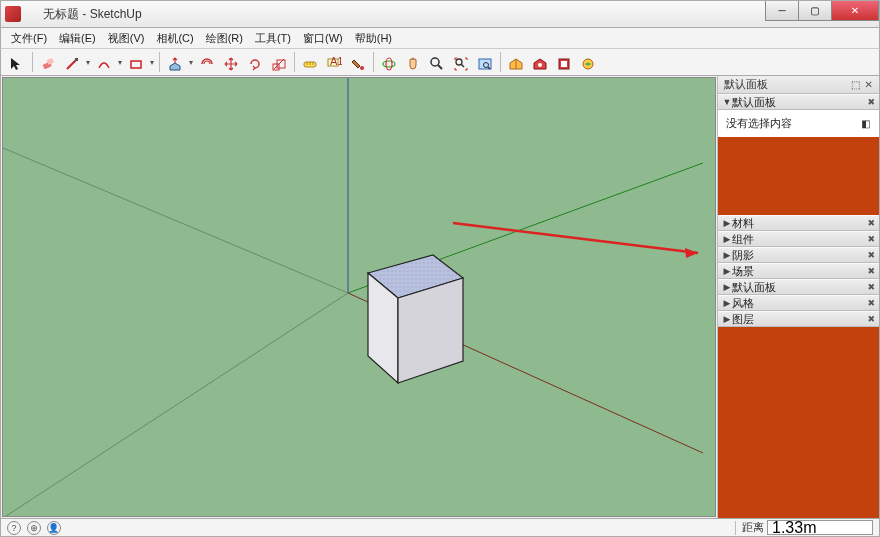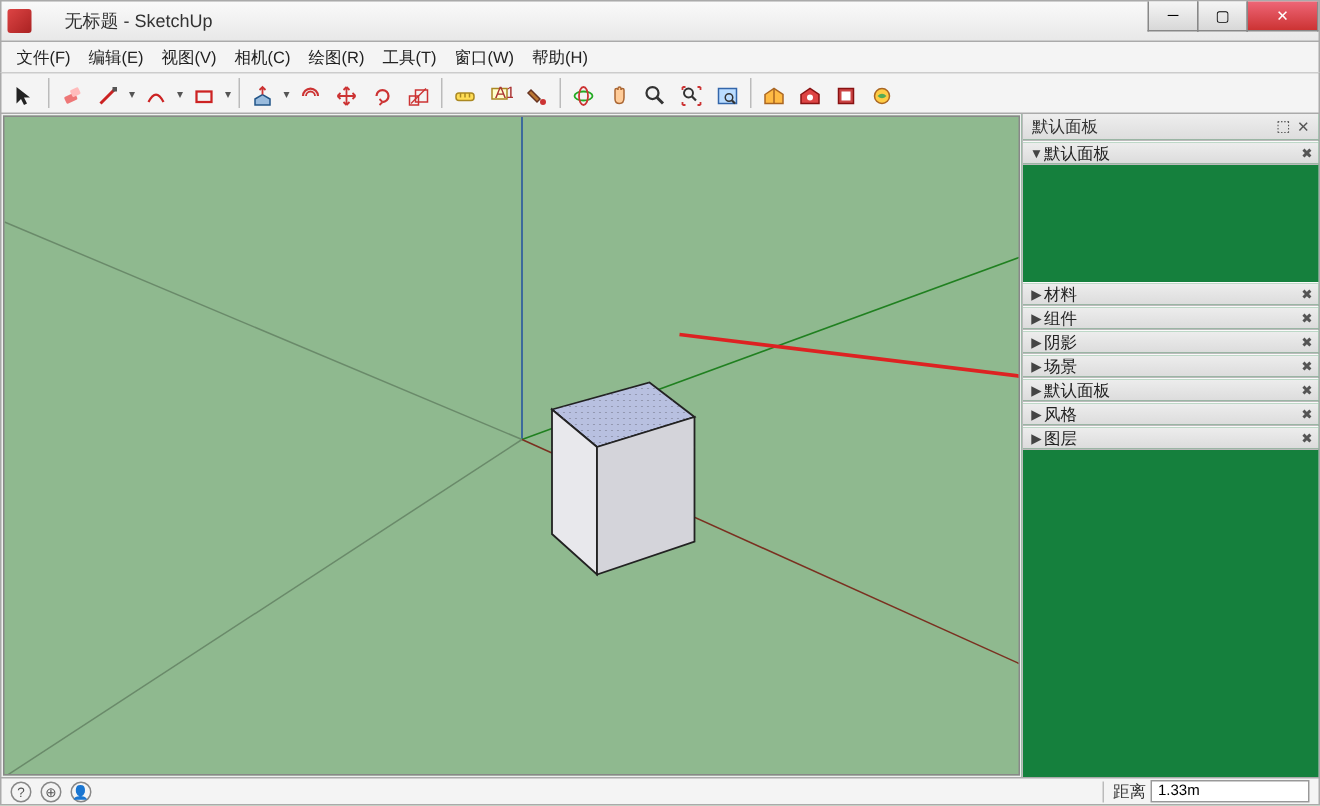--- a/index.html
+++ b/index.html
@@ -25,36 +25,36 @@
 .tool-dd { width: 8px; display:flex; align-items:center; justify-content:center; color:#555; font-size:8px; cursor:pointer; }
 
 
 .workspace { display: flex; height: 442px; border-left: 1px solid #aaa; border-right: 1px solid #aaa; }
 .viewport { flex: 1; background: #8fb98f; position: relative; overflow: hidden; border: 1px solid #888; margin: 1px; }
 .viewport svg { position: absolute; top: 0; left: 0; }
 .watermark { position: absolute; left: 260px; top: 230px; font-size: 48px; color: rgba(120,120,120,0.22); font-weight: bold; letter-spacing: 2px; }
 .watermark small { font-size: 20px; font-weight: normal; letter-spacing: 1px; }
 
 
-.tray { width: 198px; background: #15803d; border-left: 1px solid #bbb; }
+.tray { width: 162px; background: #c2410c; border-left: 1px solid #bbb; }
 .tray-header { height: 18px; background: linear-gradient(#eee,#ddd); border-bottom: 1px solid #bbb; padding: 2px 6px; display: flex; align-items: center; justify-content: space-between; font-size: 11px; color: #333; }
 .tray-section { height: 16px; background: linear-gradient(#ededed,#dcdcdc); border-top: 1px solid #fafafa; border-bottom: 1px solid #bbb; display: flex; align-items: center; padding: 0 4px; cursor: pointer; font-size: 11px; color: #222; }
 .tray-section .arrow { width: 10px; text-align: center; color: #444; font-size: 9px; }
 .tray-section .sect-x { margin-left: auto; color: #555; font-size: 9px; }
 .tray-content { background: #fff; padding: 6px 8px; font-size: 11px; color: #222; display: flex; align-items: center; justify-content: space-between; }
 .tray-gap { height: 78px; }
 .tray-x { font-size: 10px; color:#555; }
 .pin-icon { width:10px; height:10px; display:flex; align-items:center; justify-content:center; font-size:10px; color:#333;}
 
 
 .statusbar { height: 19px; background: #f4f4f4; border: 1px solid #aaa; display: flex; align-items: center; padding: 0 6px; font-size: 11px; color: #333; }
 .status-icon { width: 14px; height: 14px; border: 1px solid #888; border-radius: 50%; display: flex; align-items: center; justify-content: center; font-size: 9px; margin-right: 6px; cursor: pointer; color:#555; }
 .status-right { margin-left: auto; display: flex; align-items: center; }
 .status-sep { width: 1px; height: 14px; background: #bbb; margin: 0 6px; }
-.measure-input { width: 106px; height: 15px; border: 1px solid #999; background: #fff; padding: 0 4px; font-size: 10px; }
+.measure-input { width: 106px; height: 15px; border: 1px solid #999; background: #fff; padding: 0 4px; font-size: 16px; }
 
 
 .ic { width:16px; height:16px; }
 </style>
 </head>
 <body>
 
 <div class="titlebar">
   <div class="app-icon"></div>
   <div class="title-text">无标题 - SketchUp</div>
@@ -251,20 +251,24 @@
       <span>默认面板</span>
       <div style="display:flex; gap:4px;">
         <span class="pin-icon">⬚</span>
         <span class="tray-x">✕</span>
       </div>
     </div>
     <div class="tray-section">
       <span class="arrow">▼</span>
       <span>默认面板</span>
       <span class="sect-x">✖</span>
+    </div>
+    <div class="tray-content">
+      <span>没有选择内容</span>
+      <span class="pin-icon">◧</span>
     </div>
     <div class="tray-gap"></div>
     <div class="tray-section">
         <span class="arrow">▶</span>
         <span>材料</span>
         <span class="sect-x">✖</span>
       </div>
     <div class="tray-section">
         <span class="arrow">▶</span>
         <span>组件</span>

